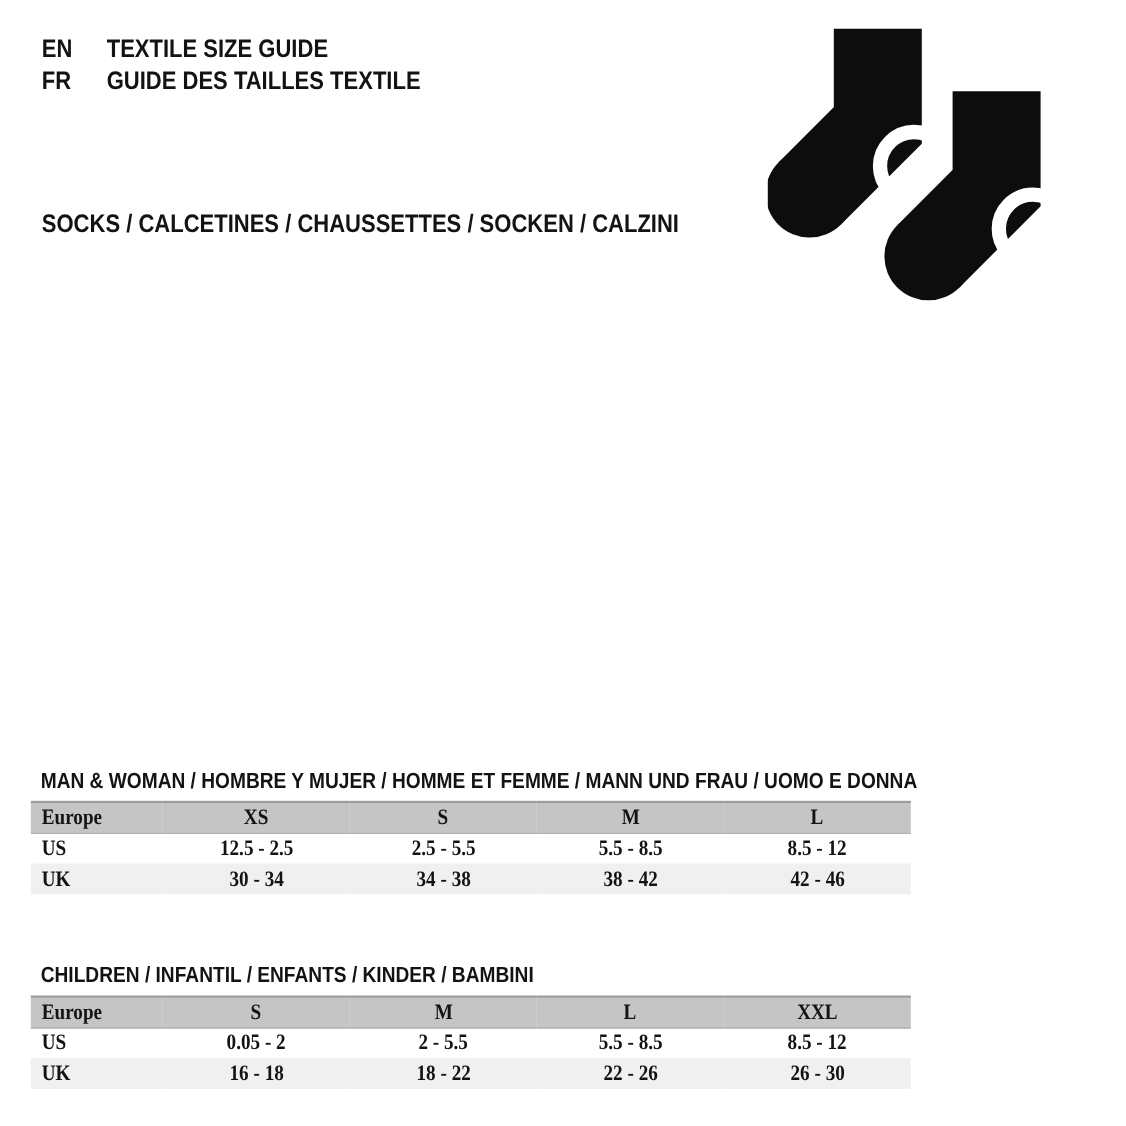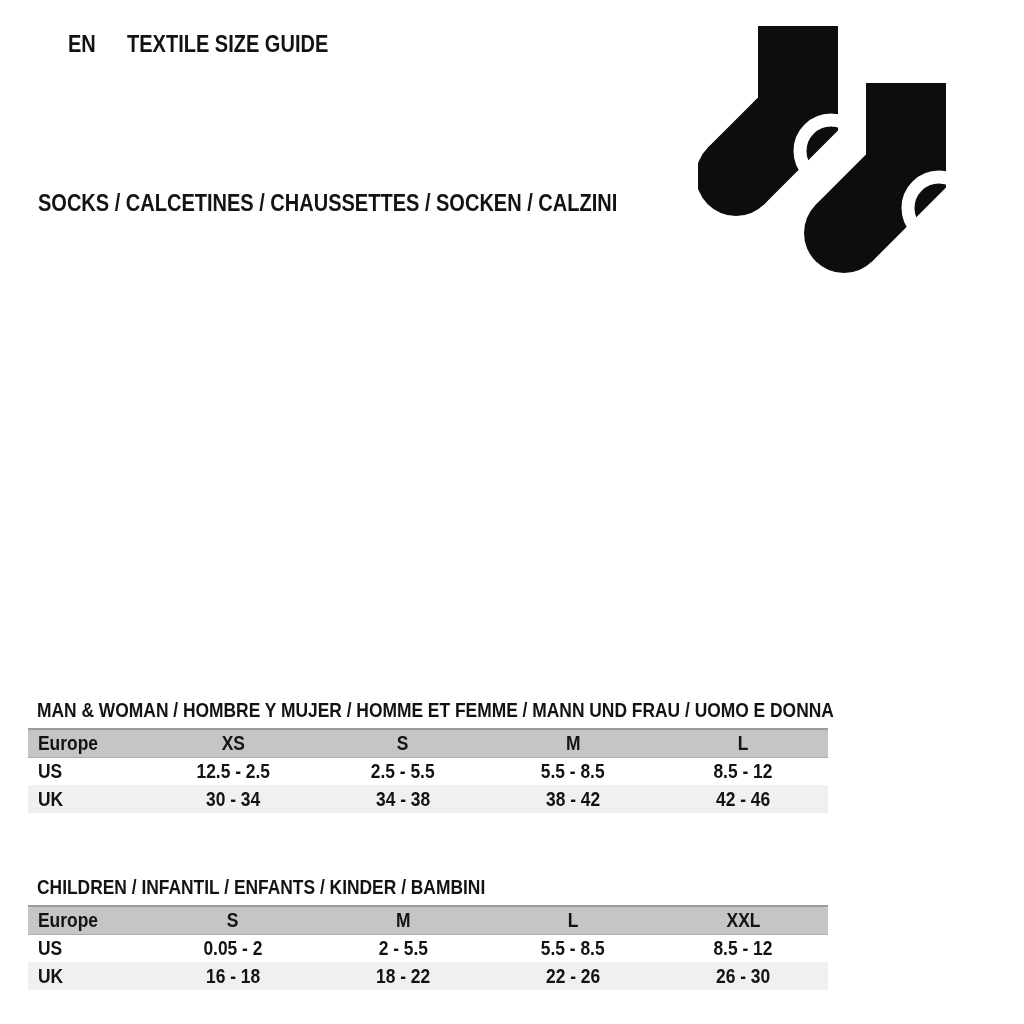--- a/index.html
+++ b/index.html
@@ -17,21 +17,21 @@
     font-family:"Liberation Sans",sans-serif;
     font-weight:bold;
     color:var(--ink);
     overflow:hidden;
   }
   
   .c{display:inline-block;transform:scaleX(.87);transform-origin:50% 50%;white-space:nowrap;}
   .cl{display:inline-block;transform:scaleX(.87);transform-origin:0 50%;white-space:nowrap;}
 
   
-  .lang-block{position:absolute;left:38px;top:30px;margin-left:30px;}
+  .lang-block{position:absolute;left:38px;top:30px;}
   .lang-row{display:flex;height:29px;line-height:29px;font-size:23px;}
   .lang-code{width:59px;flex:0 0 59px;}
 
   .category-line{
     position:absolute;left:38px;top:189px;
     font-size:23px;line-height:29px;
   }
 
   
   .socks-icon{position:absolute;left:698px;top:26px;}
@@ -44,37 +44,41 @@
     position:absolute;left:28px;width:800px;
     border-collapse:collapse;table-layout:fixed;
     font-size:20px;
   }
   .table-1{top:728px;}
   .table-2{top:905px;}
   .size-table col.col-region{width:15%;}
   .size-table col.col-size{width:21.25%;}
   .size-table th,.size-table td{
     height:28px;padding:0;font-weight:bold;
-    text-align:center;vertical-align:middle;white-space:nowrap;
+    text-align:center;vertical-align:middle;white-space:nowrap;font-family:Liberation Serif, serif;
   }
   .size-table th.region,.size-table td.region{text-align:left;padding-left:10px;}
   .size-table thead tr{
     background:var(--header-row-bg);
     border-top:2px solid var(--border);
     border-bottom:1px solid var(--border-soft);
   }
   .size-table tbody tr.stripe{background:var(--stripe-row-bg);margin-left:26px;}
 </style>
 </head>
 <body>
 
 <div class="lang-block">
   <div class="lang-row">
     <span class="lang-code"><span class="cl">EN</span></span>
     <span class="cl">TEXTILE SIZE GUIDE</span>
+  </div>
+  <div class="lang-row">
+    <span class="lang-code"><span class="cl">FR</span></span>
+    <span class="cl">GUIDE DES TAILLES TEXTILE</span>
   </div>
 </div>
 
 <div class="category-line">
   <span class="cl">SOCKS / CALCETINES / CHAUSSETTES / SOCKEN / CALZINI</span>
 </div>
 
 <svg class="socks-icon" width="252" height="250" viewBox="0 0 252 250" aria-hidden="true">
   <g id="sock">
     <path d="M100 0 V88 L38 150" fill="none" stroke="#0d0d0d" stroke-width="80" stroke-linecap="butt" stroke-linejoin="miter"></path>

